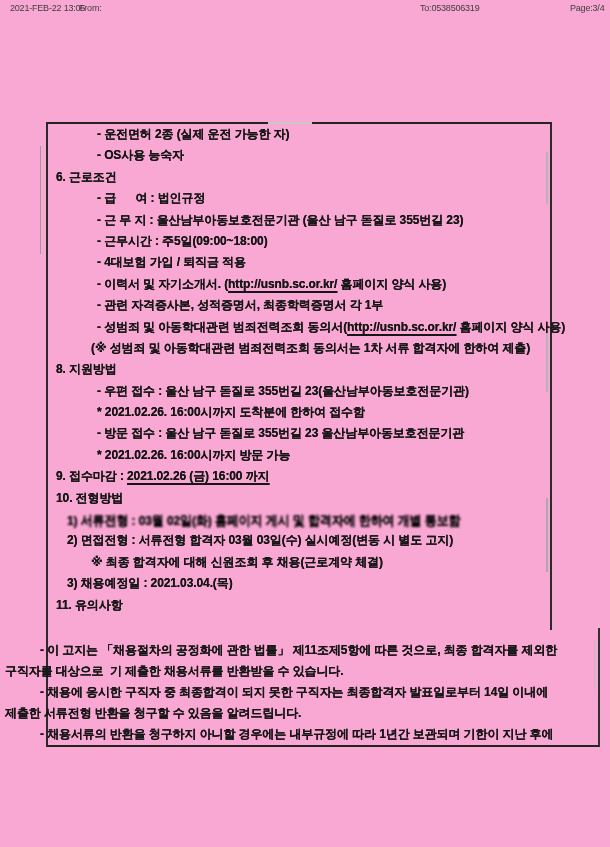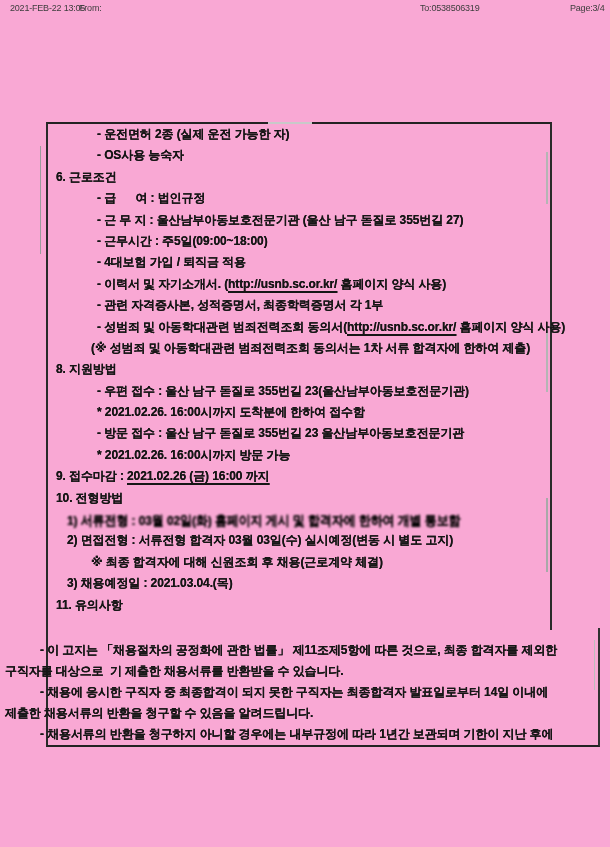--- a/index.html
+++ b/index.html
@@ -72,21 +72,21 @@
   <div class="artifact a-right2"></div>
   <div class="artifact a-right3"></div>
   <div class="artifact a-left-ghost"></div>
   <div class="artifact a-ext-right"></div>
 
   <div class="doc-lines">
       <div class="line li1"><span>- 운전면허 2종 (실제 운전 가능한 자)</span></div>
       <div class="line li1"><span>- OS사용 능숙자</span></div>
       <div class="line h"><span>6. 근로조건</span></div>
       <div class="line li1"><span>- 급      여 : 법인규정</span></div>
-      <div class="line li1"><span>- 근 무 지 : 울산남부아동보호전문기관 (울산 남구 돋질로 355번길 27)</span></div>
+      <div class="line li1"><span>- 근 무 지 : 울산남부아동보호전문기관 (울산 남구 돋질로 355번길 23)</span></div>
       <div class="line li1"><span>- 근무시간 : 주5일(09:00~18:00)</span></div>
       <div class="line li1"><span>- 4대보험 가입 / 퇴직금 적용</span></div>
       <div class="line li1"><span>- 이력서 및 자기소개서. (</span><span class="u">http://usnb.sc.or.kr/</span><span> 홈페이지 양식 사용)</span></div>
       <div class="line li1"><span>- 관련 자격증사본, 성적증명서, 최종학력증명서 각 1부</span></div>
       <div class="line li1"><span>- 성범죄 및 아동학대관련 범죄전력조회 동의서(</span><span class="u">http://usnb.sc.or.kr/</span><span> 홈페이지 양식 사용)</span></div>
       <div class="line li2"><span>(※ 성범죄 및 아동학대관련 범죄전력조회 동의서는 1차 서류 합격자에 한하여 제출)</span></div>
       <div class="line h"><span>8. 지원방법</span></div>
       <div class="line li1"><span>- 우편 접수 : 울산 남구 돋질로 355번길 23(울산남부아동보호전문기관)</span></div>
       <div class="line li1"><span>* 2021.02.26. 16:00시까지 도착분에 한하여 접수함</span></div>
       <div class="line li1"><span>- 방문 접수 : 울산 남구 돋질로 355번길 23 울산남부아동보호전문기관</span></div>
@@ -97,17 +97,17 @@
       <div class="line sub"><span>2) 면접전형 : 서류전형 합격자 03월 03일(수) 실시예정(변동 시 별도 고지)</span></div>
       <div class="line li2"><span>※ 최종 합격자에 대해 신원조회 후 채용(근로계약 체결)</span></div>
       <div class="line sub"><span>3) 채용예정일 : 2021.03.04.(목)</span></div>
       <div class="line h"><span>11. 유의사항</span></div>
     </div>
 
   <div class="doc-paras">
       <div class="pline pfirst">- 이 고지는 「채용절차의 공정화에 관한 법률」 제11조제5항에 따른 것으로, 최종 합격자를 제외한</div>
       <div class="pline">구직자를 대상으로  기 제출한 채용서류를 반환받을 수 있습니다.</div>
       <div class="pline pfirst">- 채용에 응시한 구직자 중 최종합격이 되지 못한 구직자는 최종합격자 발표일로부터 14일 이내에</div>
-      <div class="pline">제출한 채용서류의 반환을 청구할 수 있음을 알려드립니다.</div>
+      <div class="pline">제출한 서류전형 반환을 청구할 수 있음을 알려드립니다.</div>
       <div class="pline pfirst">- 채용서류의 반환을 청구하지 아니할 경우에는 내부규정에 따라 1년간 보관되며 기한이 지난 후에</div>
     </div>
 
 </div>
 
 </body></html>

